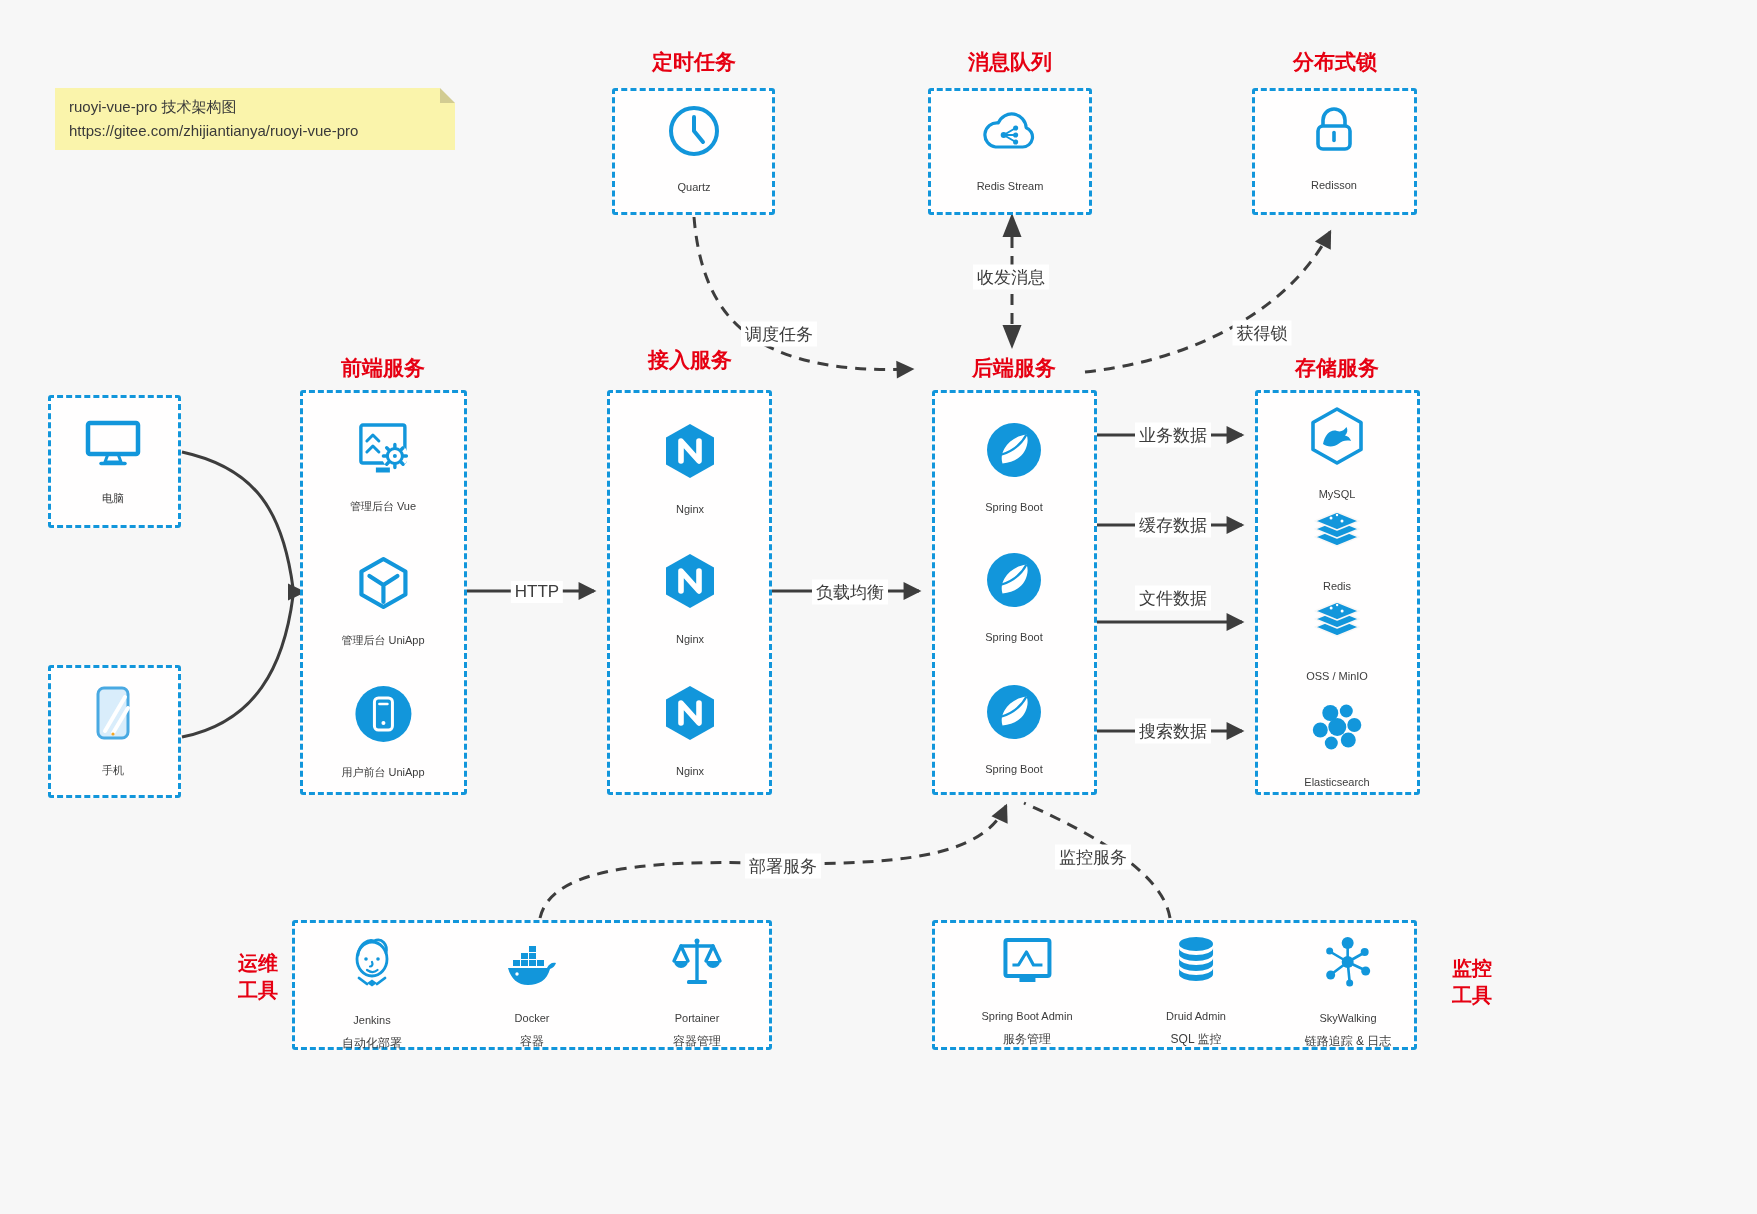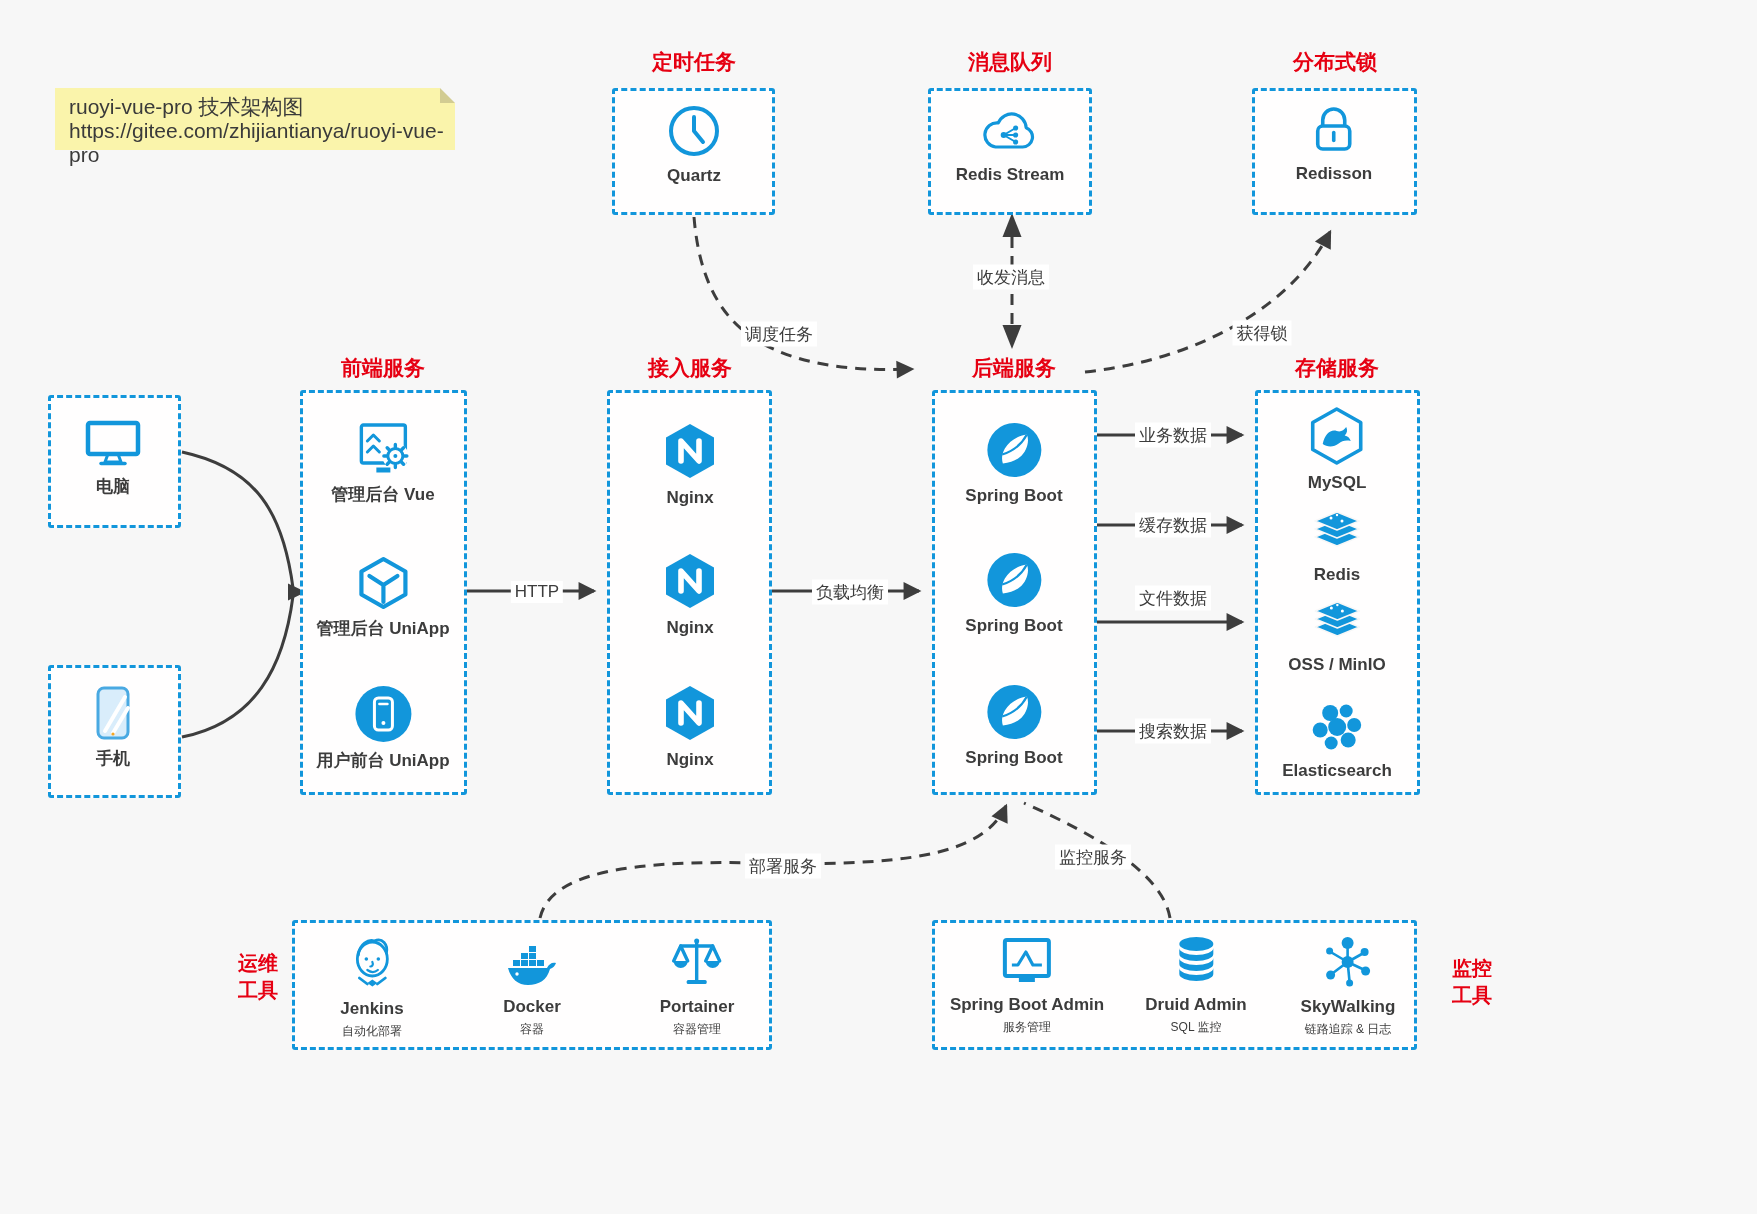--- a/index.html
+++ b/index.html
@@ -11,25 +11,25 @@
   .canvas{position:relative;width:1757px;height:1214px;background:#f7f7f7;overflow:hidden;}
   .edges{position:absolute;left:0;top:0;}
   .edges path.s{stroke:var(--arrow);stroke-width:3;fill:none;}
   .edges path.d{stroke:var(--arrow);stroke-width:3;fill:none;stroke-dasharray:11 8;}
   .edges polygon{fill:var(--arrow);}
   .dbox{position:absolute;border:3px dashed var(--accent);background:#fffefe;border-radius:3px;}
   .rtitle{position:absolute;transform:translateX(-50%);color:var(--title);font-size:21px;font-weight:bold;white-space:nowrap;}
   .rtitle-side{position:absolute;transform:translateX(-50%);color:var(--title);font-size:20px;font-weight:bold;text-align:center;line-height:27px;white-space:nowrap;}
   .node{position:absolute;transform:translateX(-50%);text-align:center;}
   .node svg{display:block;margin:0 auto;}
-  .node .lbl{margin-top:5px;font-size:17px;color:var(--label);white-space:nowrap;line-height:23px;font-weight:bold;}
+  .node .lbl{margin-top:17px;font-size:11px;color:var(--label);white-space:nowrap;line-height:23px;}
   .node .sub{font-size:12px;color:var(--label);white-space:nowrap;line-height:23px;}
   .elabel{position:absolute;transform:translate(-50%,-50%);background:#ffffff;padding:1px 4px;font-size:17px;color:var(--label);white-space:nowrap;}
   .note{position:absolute;left:55px;top:88px;width:400px;height:62px;background:var(--note_bg);
-        padding:7px 0 0 14px;font-size:21px;line-height:24px;color:#3a3a3a;}
+        padding:7px 0 0 14px;font-size:15px;line-height:24px;color:#3a3a3a;}
   .note .fold{position:absolute;top:0;right:0;width:0;height:0;
         border-top:15px solid #f7f7f7;border-left:15px solid #d2cc92;}
   .ic{color:var(--accent);}
 </style>
 </head>
 <body>
 
 <div class="canvas">
 
   <svg class="edges" width="1757" height="1214" viewBox="0 0 1757 1214">
@@ -66,21 +66,21 @@
   <div class="note">
     <div class="fold"></div>
     <div>ruoyi-vue-pro 技术架构图</div>
     <div>https://gitee.com/zhijiantianya/ruoyi-vue-pro</div>
   </div>
 
   <div class="rtitle" style="left:694px;top:48px;">定时任务</div>
   <div class="rtitle" style="left:1010px;top:48px;">消息队列</div>
   <div class="rtitle" style="left:1335px;top:48px;">分布式锁</div>
   <div class="rtitle" style="left:383px;top:354px;">前端服务</div>
-  <div class="rtitle" style="left:690px;top:354px;">接入服务</div>
+  <div class="rtitle" style="left:690px;top:346px;">接入服务</div>
   <div class="rtitle" style="left:1014px;top:354px;">后端服务</div>
   <div class="rtitle" style="left:1337px;top:354px;">存储服务</div>
   <div class="rtitle-side" style="left:258px;top:950px;">
     <div>运维</div>
     <div>工具</div>
   </div>
   <div class="rtitle-side" style="left:1462px;top:955px;margin-left:10px;">
     <div>监控</div>
     <div>工具</div>
   </div>

